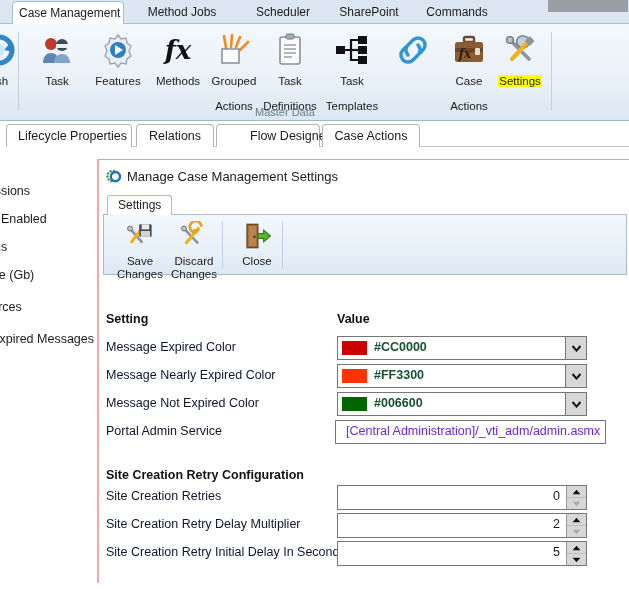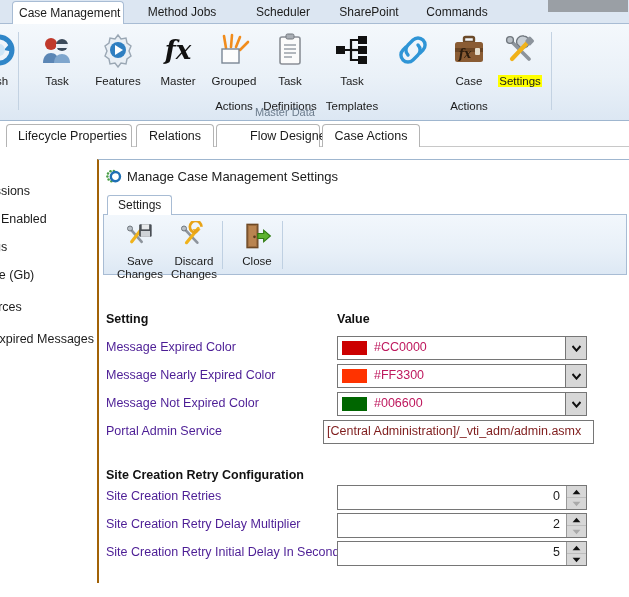--- a/index.html
+++ b/index.html
@@ -152,21 +152,21 @@
     color: #1b1b1b;
     white-space: nowrap;
   }
 
   
   .dialog {
     position: absolute;
     left: 97px; top: 159px;
     width: 532px; height: 424px;
     background: #ffffff;
-    border-left: 2px solid #a16207;
+    border-left: 2px solid #fca5a5;
     border-top: 1px solid #9fb6cf;
     box-sizing: border-box;
     overflow: hidden;
   }
   .dlg-title {
     position: absolute;
     left: 0; top: 0;
     width: 530px; height: 33px;
     background: #ffffff;
     box-sizing: border-box;
@@ -251,21 +251,21 @@
     position: absolute;
     font-size: 12.5px;
     font-weight: bold;
     color: #111111;
     white-space: nowrap;
   }
   .row-label {
     position: absolute;
     left: 7px;
     font-size: 12.5px;
-    color: #4c1d95;
+    color: #0f172a;
     white-space: nowrap;
   }
 
   
   .combo {
     position: absolute;
     left: 238px;
     width: 250px; height: 24px;
     background: #ffffff;
     border: 1px solid #767676;
@@ -273,45 +273,46 @@
   }
   .combo-swatch {
     position: absolute;
     left: 4px; top: 4px;
     width: 25px; height: 14px;
   }
   .combo-text {
     position: absolute;
     left: 36px; top: 3px;
     font-size: 12.5px;
-    color: #be185d;
+    color: #14532d;
+    font-weight: bold;
   }
   .combo-btn {
     position: absolute;
     right: 0; top: 0;
     width: 21px; height: 22px;
     background: #d7d7d7;
     border-left: 1px solid #767676;
     box-sizing: border-box;
     display: flex;
     align-items: center;
     justify-content: center;
   }
 
   
   .textfield {
     position: absolute;
-    left: 224px;
+    left: 236px;
     width: 271px; height: 24px;
     background: #ffffff;
     border: 1px solid #767676;
     box-sizing: border-box;
     font-size: 12.5px;
-    color: #7f1d1d;
-    padding: 3px 3px 0 3px;
+    color: #6d28d9;
+    padding: 3px 3px 0 10px;
     white-space: nowrap;
     overflow: hidden;
   }
 
   
   .spinner {
     position: absolute;
     left: 238px;
     width: 250px; height: 25px;
     background: #ffffff;
@@ -389,21 +390,21 @@
           </svg>
         </div>
         <div><span class="rb-label">Features</span><br></div>
       </div>
       <div class="rb-btn" style="left: 147px;">
         <div class="rb-ico">
           <svg width="36" height="36" viewBox="0 0 36 36">
             <text x="18" y="27" font-family="DejaVu Serif, serif" font-size="26" font-style="italic" font-weight="bold" fill="#111111" text-anchor="middle">fx</text>
           </svg>
         </div>
-        <div><span class="rb-label">Master</span><br></div>
+        <div><span class="rb-label">Methods</span><br></div>
       </div>
       <div class="rb-btn" style="left: 203px;">
         <div class="rb-ico">
           <svg width="36" height="36" viewBox="0 0 36 36">
             <g stroke="#f18c1c" stroke-width="2.6" stroke-linecap="round">
               <line x1="10" y1="16" x2="8" y2="4"></line>
               <line x1="15" y1="15" x2="16" y2="3"></line>
               <line x1="20" y1="15" x2="24" y2="5"></line>
               <line x1="24" y1="18" x2="32" y2="10"></line>
             </g>

